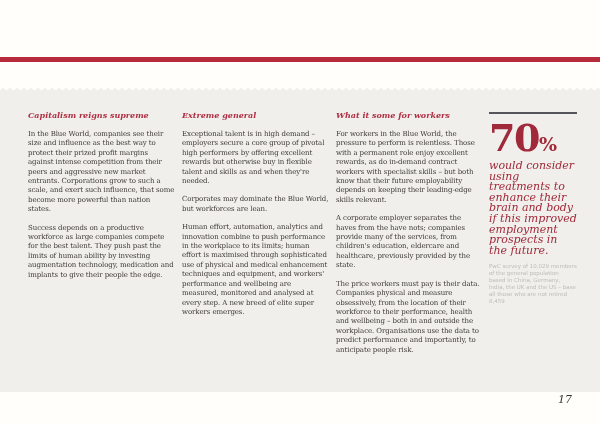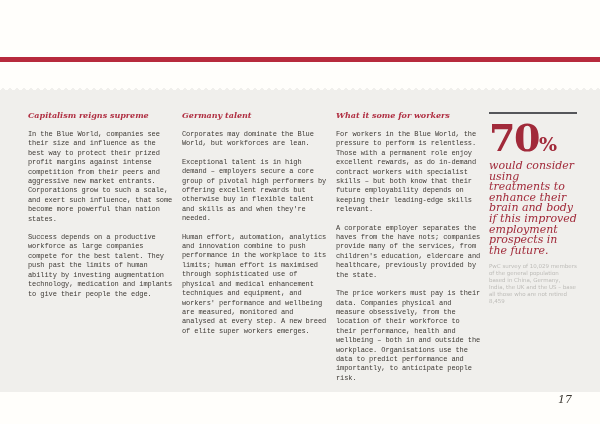--- a/index.html
+++ b/index.html
@@ -18,21 +18,21 @@
   .col { position:absolute; top:21px; width:147px; }
   .col-1 { left:28px; }
   .col-2 { left:182px; }
   .col-3 { left:336px; }
   .col-heading {
     margin:0 0 10px 0; font-size:8px; line-height:9px;
     font-style:italic; font-weight:bold; color:#b02f42;
   }
   .col-para {
     margin:0 0 9px 0; font-size:7px; line-height:9.4px;
-    color:#3e3a35; letter-spacing:-0.08px;font-family:Liberation Mono, monospace;
+    color:#3e3a35; letter-spacing:-0.08px;
   }
   .stat { position:absolute; left:489px; top:22px; width:88px; }
   .stat-rule { height:2px; width:88px; background:#55565a; margin:0 0 5px 0; }
   .stat-value-row { color:#a12a3a; font-weight:bold; line-height:1; white-space:nowrap; }
   .stat-value { font-size:38px; letter-spacing:-1.5px; }
   .stat-unit { font-size:19px; }
   .stat-desc {
     margin:4px 0 0 0; font-size:11px; line-height:10.6px;
     font-style:italic; color:#a12a3a;
   }
@@ -55,23 +55,23 @@
   <div class="band">
     <div class="band-edge"></div>
 
     <div class="col col-1">
       <h3 class="col-heading">Capitalism reigns supreme</h3>
       <p class="col-para">In the Blue World, companies see their size and influence as the best way to protect their prized profit margins against intense competition from their peers and aggressive new market entrants. Corporations grow to such a scale, and exert such influence, that some become more powerful than nation states.</p>
       <p class="col-para">Success depends on a productive workforce as large companies compete for the best talent. They push past the limits of human ability by investing augmentation technology, medication and implants to give their people the edge.</p>
     </div>
 
     <div class="col col-2">
-      <h3 class="col-heading">Germany talent</h3>
+      <h3 class="col-heading">Extreme general</h3>
+      <p class="col-para">Exceptional talent is in high demand – employers secure a core group of pivotal high performers by offering excellent rewards but otherwise buy in flexible talent and skills as and when they're needed.</p>
       <p class="col-para">Corporates may dominate the Blue World, but workforces are lean.</p>
-      <p class="col-para">Exceptional talent is in high demand – employers secure a core group of pivotal high performers by offering excellent rewards but otherwise buy in flexible talent and skills as and when they're needed.</p>
       <p class="col-para">Human effort, automation, analytics and innovation combine to push performance in the workplace to its limits; human effort is maximised through sophisticated use of physical and medical enhancement techniques and equipment, and workers' performance and wellbeing are measured, monitored and analysed at every step. A new breed of elite super workers emerges.</p>
     </div>
 
     <div class="col col-3">
       <h3 class="col-heading">What it some for workers</h3>
       <p class="col-para">For workers in the Blue World, the pressure to perform is relentless. Those with a permanent role enjoy excellent rewards, as do in-demand contract workers with specialist skills – but both know that their future employability depends on keeping their leading-edge skills relevant.</p>
       <p class="col-para">A corporate employer separates the haves from the have nots; companies provide many of the services, from children's education, eldercare and healthcare, previously provided by the state.</p>
       <p class="col-para">The price workers must pay is their data. Companies physical and measure obsessively, from the location of their workforce to their performance, health and wellbeing – both in and outside the workplace. Organisations use the data to predict performance and importantly, to anticipate people risk.</p>
     </div>
 

